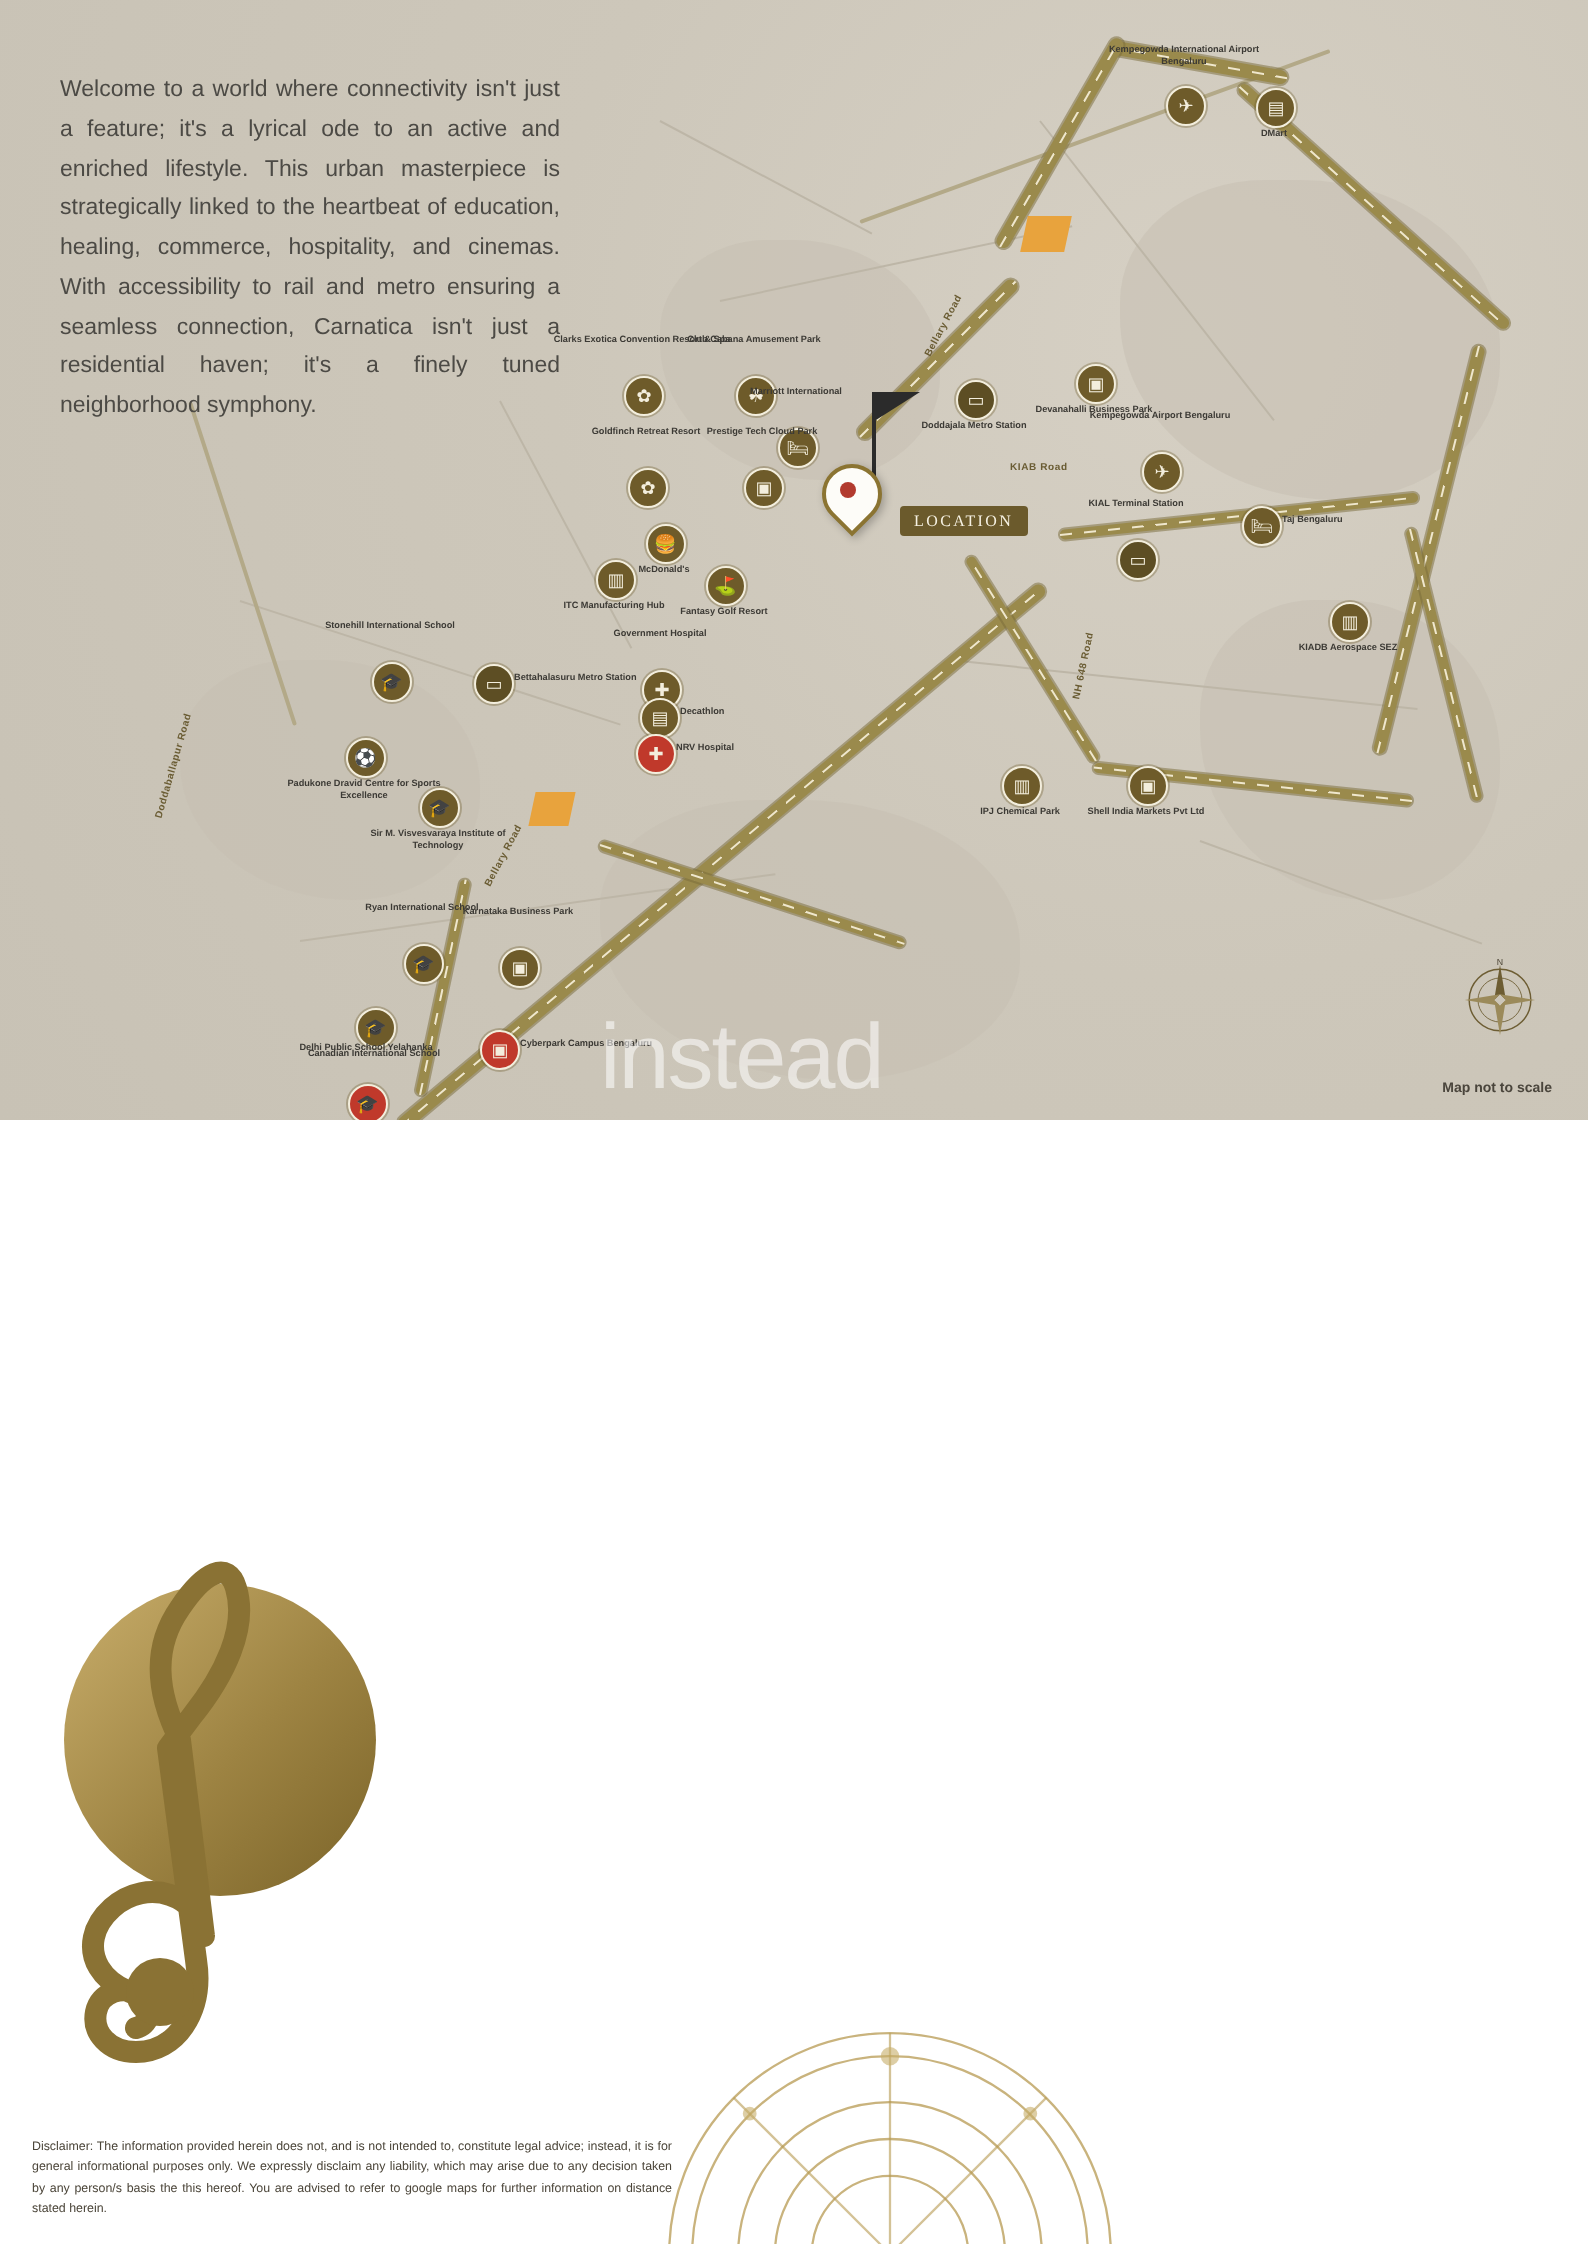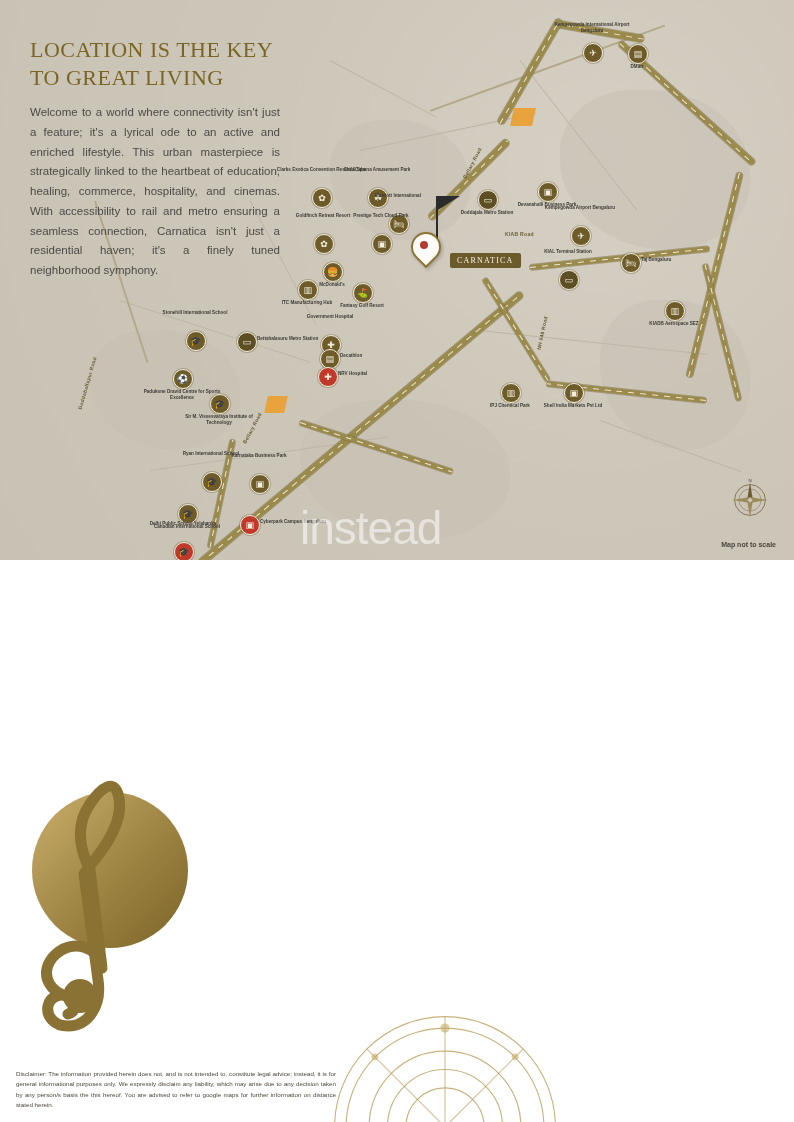--- a/index.html
+++ b/index.html
@@ -320,21 +320,20 @@
   <div style="position:absolute;left:512px;top:108px;width:22px;height:18px;background:#e8a33d;transform:skewX(-12deg);z-index:6;"></div>
   <div style="position:absolute;left:266px;top:396px;width:20px;height:17px;background:#e8a33d;transform:skewX(-12deg);z-index:6;"></div>
 
   <div class="road-label" style="left:455px; top:160px; transform:rotate(-62deg);">Bellary Road</div>
   <div class="road-label" style="left:235px; top:425px; transform:rotate(-62deg);">Bellary Road</div>
   <div class="road-label" style="left:505px; top:231px;">KIAB Road</div>
   <div class="road-label" style="left:525px; top:330px; transform:rotate(-78deg);">NH 648 Road</div>
   <div class="road-label" style="left:60px;  top:380px; transform:rotate(-74deg);">Doddaballapur Road</div>
 
   <div class="headline-block">
-    <h1 class="headline">LOCATION IS THE KEY TO GREAT LIVING</h1>
     <p class="intro-copy">Welcome to a world where connectivity isn't just a feature; it's a lyrical ode to an active and enriched lifestyle. This urban masterpiece is strategically linked to the heartbeat of education, healing, commerce, hospitality, and cinemas. With accessibility to rail and metro ensuring a seamless connection, Carnatica isn't just a residential haven; it's a finely tuned neighborhood symphony.</p>
   </div>
 
   <div class="poi" style="left:592px; top:52px;">
       <span class="dot">✈</span>
       <span class="lbl">Kempegowda International Airport Bengaluru</span>
     </div>
   <div class="poi" style="left:637px; top:53px;">
       <span class="dot">▤</span>
       <span class="lbl below">DMart</span>
@@ -453,21 +452,21 @@
     </div>
 
   <div class="project-flag">
     <span class="pole"></span>
       <span class="cloth"></span>
   </div>
   <div class="project-pin">
     <span class="pin-head"></span>
       <span class="pin-dot"></span>
   </div>
-  <div class="project-name">CARNATICA</div>
+  <div class="project-name">LOCATION</div>
 
   <div class="watermark">instead</div>
 
   <svg class="compass" viewBox="0 0 60 60">
     <circle cx="30" cy="30" r="21" fill="none" stroke="#6d5d33" stroke-width="1"></circle>
     <circle cx="30" cy="30" r="15" fill="none" stroke="#6d5d33" stroke-width=".6"></circle>
     <polygon points="30,6 34,30 30,26 26,30" fill="#6d5d33"></polygon>
     <polygon points="30,54 34,30 30,34 26,30" fill="#9b8a5a"></polygon>
     <polygon points="6,30 30,26 26,30 30,34" fill="#9b8a5a"></polygon>
     <polygon points="54,30 30,26 34,30 30,34" fill="#9b8a5a"></polygon>

